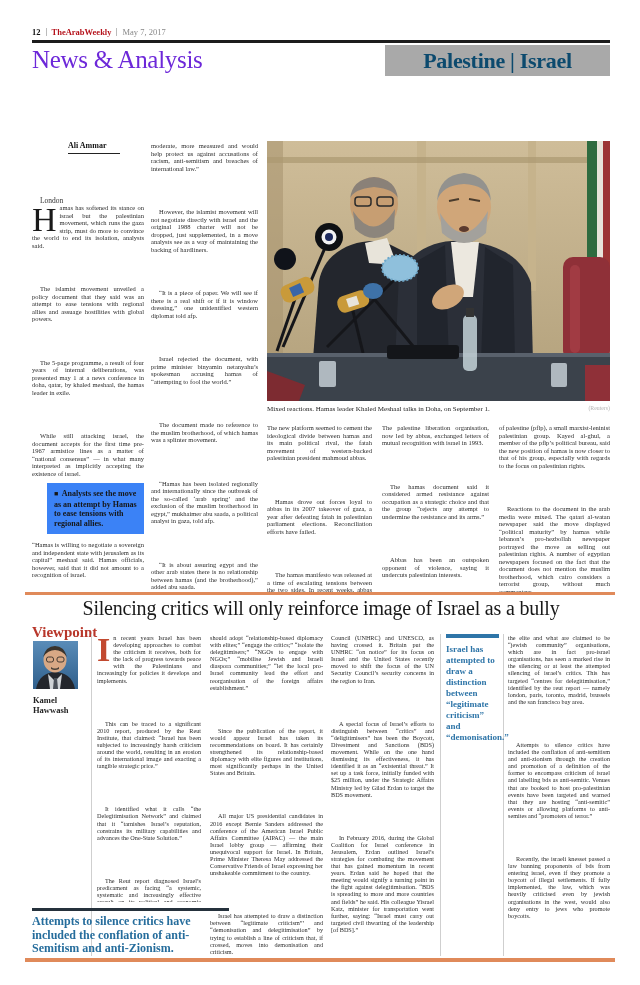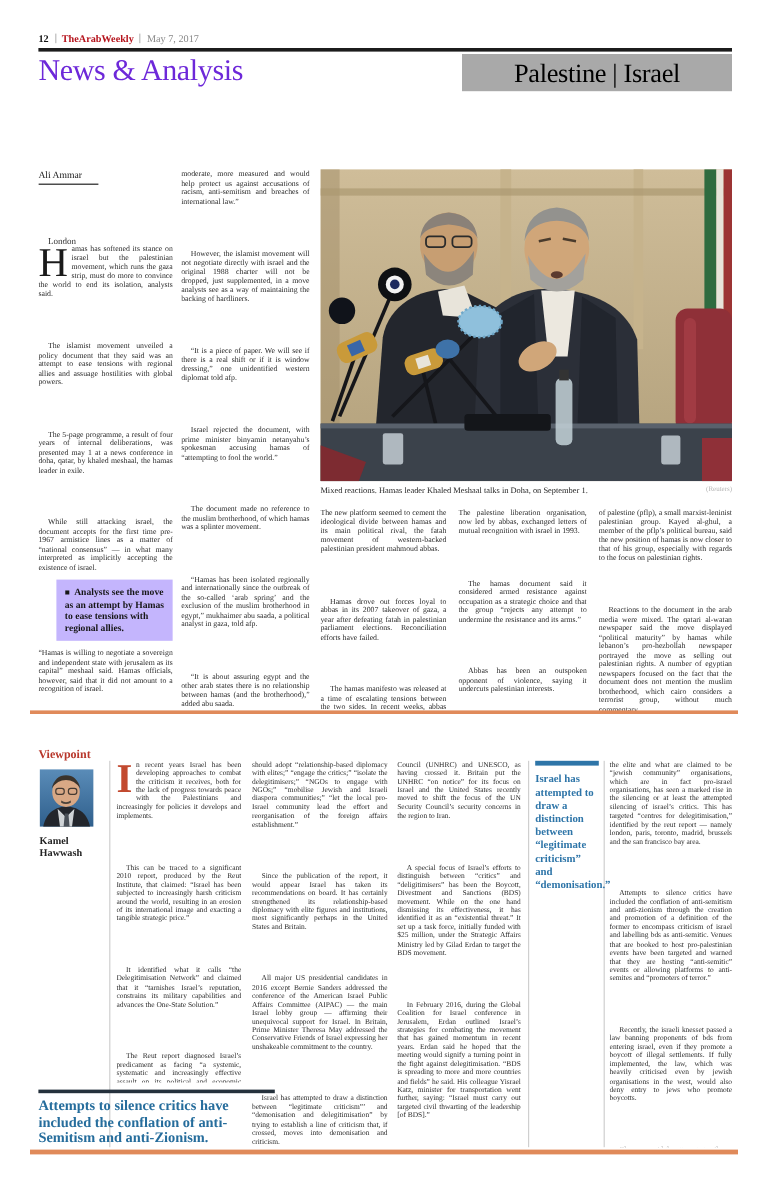--- a/index.html
+++ b/index.html
@@ -6,45 +6,45 @@
   .page{position:relative;width:640px;height:985px;background:#ffffff;margin:0 auto;
         font-family:"Liberation Serif",serif;color:#2b2b2b;overflow:hidden;}
   
   .mastline{position:absolute;left:32px;top:27px;font-size:8.5px;color:#888;}
   .mastline .pg{font-weight:bold;color:#111;}
   .mastline .brand{font-weight:bold;color:#b5121b;}
   .mastline .sep{display:inline-block;width:0;border-left:1px solid #bbb;height:8px;margin:0 5px;vertical-align:-1px;}
   .mastrule{position:absolute;left:32px;top:40px;width:578px;height:3px;background:#1c1c1c;}
   .sectiontitle{position:absolute;left:32px;top:46px;font-size:25px;color:#6d28d9;letter-spacing:-.3px;}
   .kickerbox{position:absolute;left:385px;top:45px;width:225px;height:31px;background:#a9a9a9;
-             color:#000000;font-size:22px;font-weight:normal;text-align:center;line-height:31px;letter-spacing:-.3px;}
+             color:#0c4a6e;font-size:22px;font-weight:bold;text-align:center;line-height:31px;letter-spacing:-.3px;}
   
   .headline1{position:absolute;left:32px;top:90px;width:578px;font-size:27px;font-weight:bold;
              color:#111;letter-spacing:-.4px;}
   .col{position:absolute;font-size:6.5px;line-height:7.5px;text-align:justify;overflow:hidden;}
   .col p{margin:0;}
   .col p:not(:first-child){text-indent:8px;margin-top:36px;}
   .dc-black::first-letter{float:left;font-size:34px;line-height:27px;padding:2px 3px 0 0;color:#1a1a1a;}
   .dc-red::first-letter{float:left;font-size:34px;line-height:27px;padding:2px 3px 0 0;color:#c2492f;font-weight:bold;}
-  .byline{font-size:8px;font-weight:normal;color:#111;border-bottom:1.2px solid #222;
-          display:inline-block;padding:0 14px 3px 0;margin-bottom:7px;}
+  .byline{font-size:8px;font-weight:bold;color:#111;border-bottom:1.2px solid #222;
+          display:inline-block;padding:0 14px 3px 0;margin-bottom:7px;margin-left:36px;}
   .dateline{font-size:7.5px;color:#333;margin:0 0 9px 0;}
-  .graybox{background:#c4b5fd;color:#161616;font-weight:bold;font-size:8px;line-height:9.6px;
+  .graybox{background:#3b82f6;color:#161616;font-weight:bold;font-size:8px;line-height:9.6px;
            padding:6px 7px;margin:6px 0 7px 15px;text-align:left;}
   .graybox .sq{font-size:7px;margin-right:2px;}
   .photo{position:absolute;left:267px;top:141px;width:343px;height:260px;}
   .caption{position:absolute;left:267px;top:405px;width:343px;font-size:7px;color:#222;}
   .caption .lead{font-weight:normal;}
   .caption .credit{float:right;color:#b5b5b5;font-size:5.8px;}
   .closing{margin-top:7px;color:#8a8a8a;}
   
   .rule-orange{position:absolute;left:25px;width:590px;height:3px;background:#e08a5a;}
   .headline2{position:absolute;left:32px;top:597px;width:578px;text-align:center;font-size:20px;
              color:#181818;letter-spacing:-.2px;}
-  .vp-label{position:absolute;left:32px;top:624px;font-size:10px;font-weight:bold;color:#b8372b;}
+  .vp-label{position:absolute;left:32px;top:624px;font-size:15px;font-weight:bold;color:#b8372b;}
   .vp-photo{position:absolute;left:33px;top:641px;width:45px;height:48px;}
   .vp-name{position:absolute;left:33px;top:695px;width:55px;font-size:8.5px;font-weight:bold;color:#222;line-height:10px;}
   .vcol{font-size:6.2px;line-height:7.1px;}
   .vrule{position:absolute;top:634px;height:322px;width:0;border-left:1px solid #cfcfcf;}
   .quotecol{position:absolute;left:446px;top:634px;width:53px;}
   .quotebar{width:53px;height:4px;background:#2e75a8;margin-bottom:6px;}
   .quotetext{font-size:9px;line-height:11px;font-weight:bold;color:#2e75a8;text-align:left;}
   .bio{margin-top:8px;color:#9a9a9a;}
   .bio .bname{font-weight:bold;color:#8a8a8a;}
   .bottomquote{position:absolute;left:32px;top:908px;width:197px;border-top:3px solid #25313c;padding-top:4px;
@@ -190,20 +190,21 @@
     </div>
   <div class="col" style="left:499px;top:424px;width:111px;height:170px;">
     <div>
         <p>of palestine (pflp), a small marxist-leninist palestinian group. Kayed al-ghul, a member of the pflp’s political bureau, said the new position of hamas is now closer to that of his group, especially with regards to the focus on palestinian rights.</p>
         <p>Reactions to the document in the arab media were mixed. The qatari al-watan newspaper said the move displayed “political maturity” by hamas while lebanon’s pro-hezbollah newspaper portrayed the move as selling out palestinian rights. A number of egyptian newspapers focused on the fact that the document does not mention the muslim brotherhood, which cairo considers a terrorist group, without much commentary.</p>
       </div>
     <p class="closing">(With news agencies).</p>
   </div>
 
   <div class="rule-orange" style="top:592px;"></div>
+  <h2 class="headline2" style="margin:0;font-weight:normal;">Silencing critics will only reinforce image of Israel as a bully</h2>
 
   <div class="vp-label">Viewpoint</div>
   <div class="vp-photo">
     <svg width="45" height="48" viewBox="0 0 45 48">
       <defs>
         <linearGradient id="apg" x1="0" y1="0" x2="0" y2="1">
           <stop offset="0" stop-color="#5a8cb8"></stop>
             <stop offset="1" stop-color="#2f5f8c"></stop>
         </linearGradient>
       </defs>

